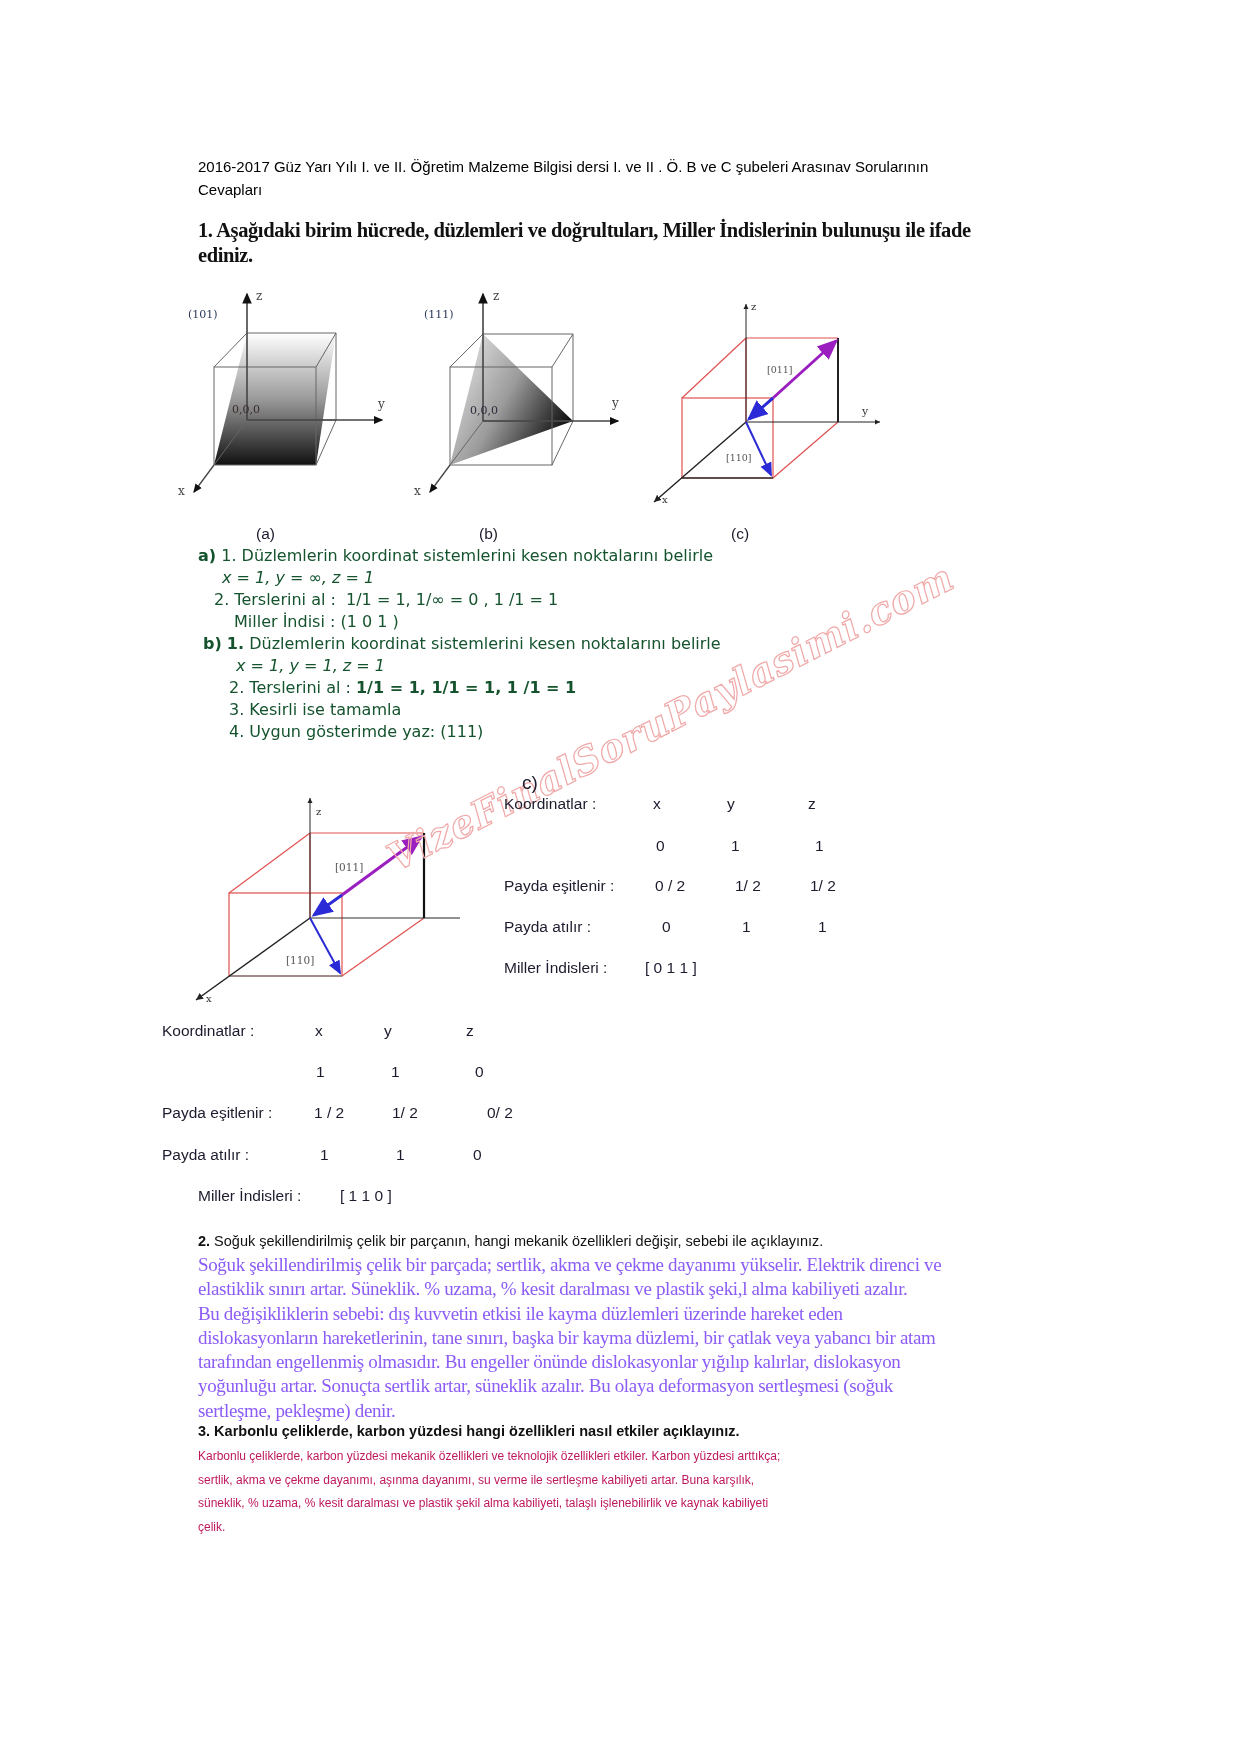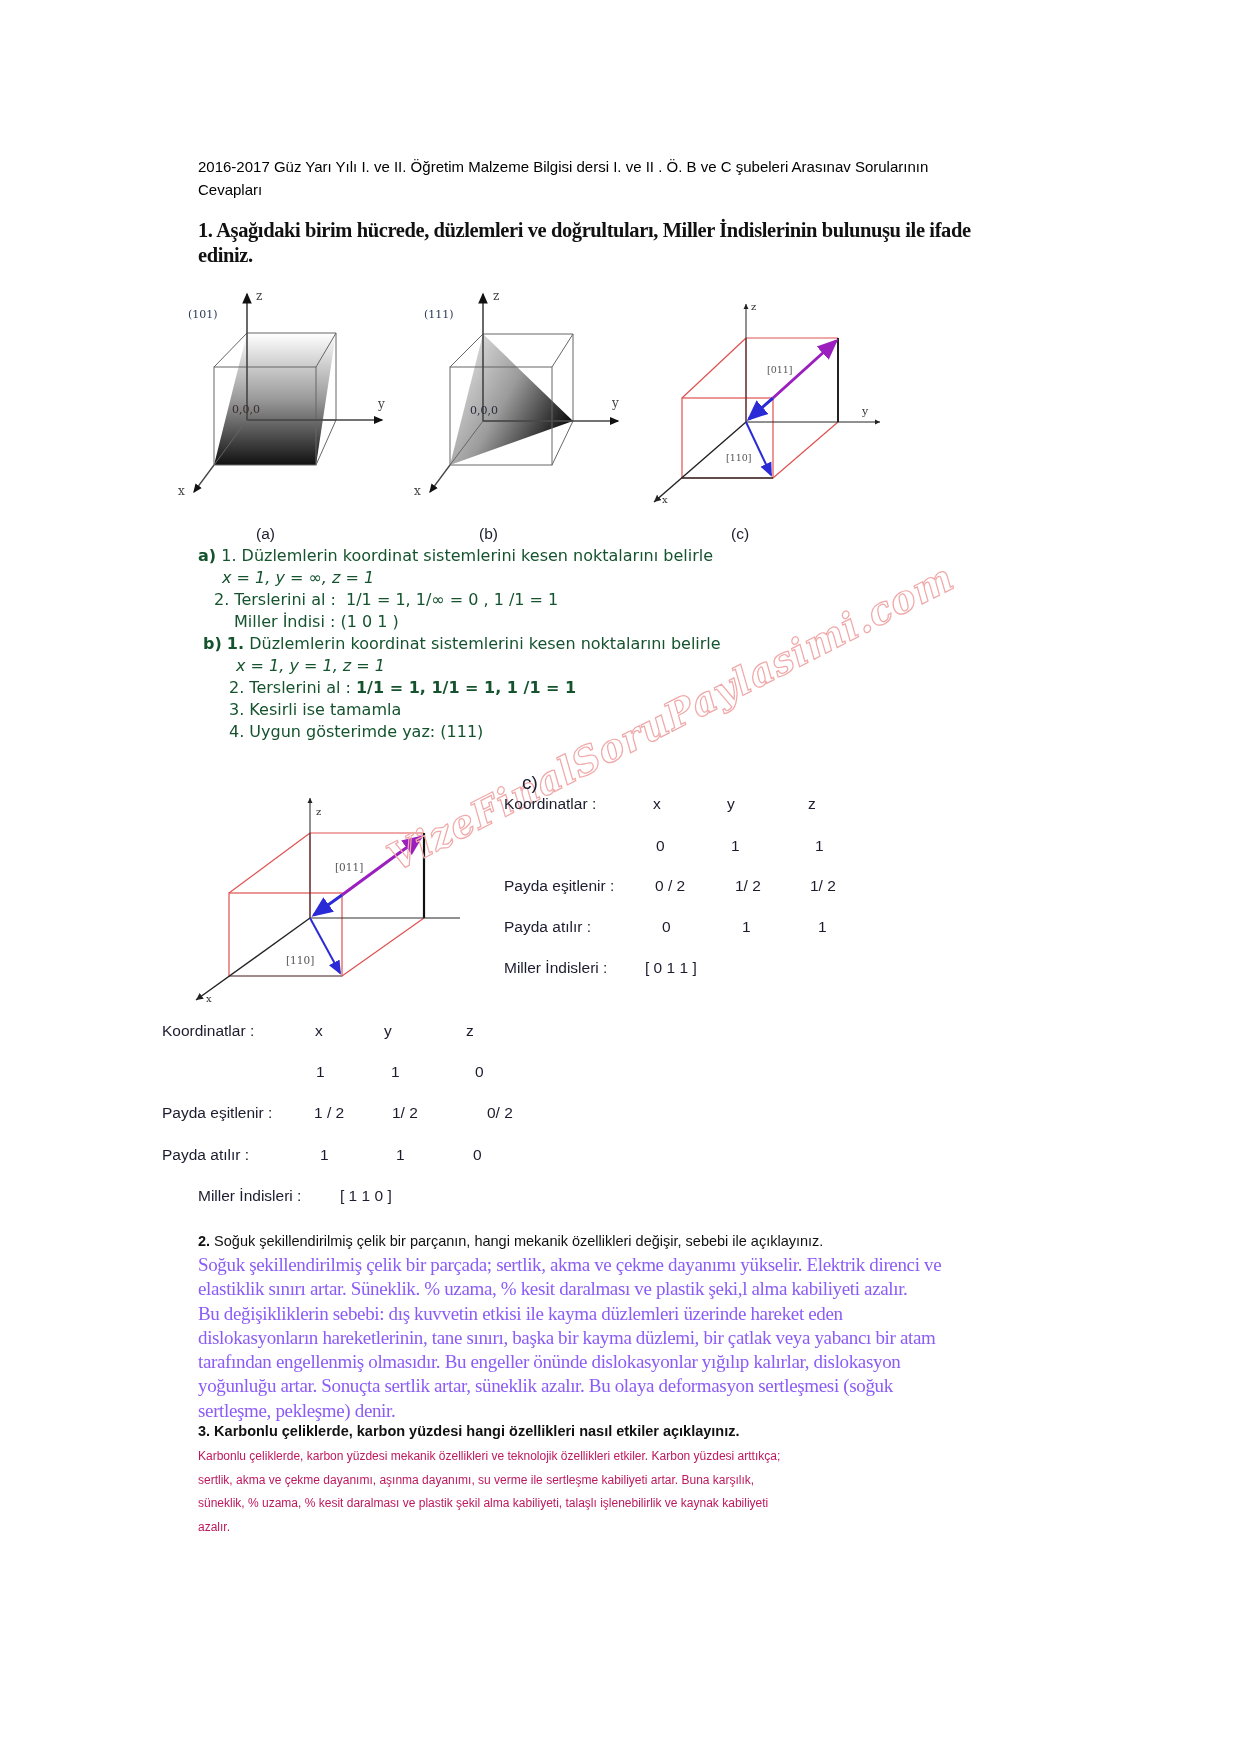--- a/index.html
+++ b/index.html
@@ -226,14 +226,14 @@
   <div>tarafından engellenmiş olmasıdır. Bu engeller önünde dislokasyonlar yığılıp kalırlar, dislokasyon</div>
   <div>yoğunluğu artar. Sonuçta sertlik artar, süneklik azalır. Bu olaya deformasyon sertleşmesi (soğuk</div>
   <div>sertleşme, pekleşme)  denir.</div>
 </div>
 
 <div class="abs q2h" style="left:198px; top:1423px; font-weight:bold;">3. Karbonlu çeliklerde, karbon yüzdesi hangi özellikleri nasıl etkiler açıklayınız.</div>
 <div class="abs sans-body" style="left:198px; top:1445px;">
   <div>Karbonlu çeliklerde, karbon yüzdesi mekanik özellikleri ve teknolojik özellikleri etkiler. Karbon yüzdesi arttıkça;</div>
   <div>sertlik, akma ve çekme dayanımı, aşınma dayanımı, su verme ile sertleşme kabiliyeti artar. Buna karşılık,</div>
   <div>süneklik,  % uzama,  % kesit daralması ve plastik şekil alma kabiliyeti, talaşlı işlenebilirlik ve kaynak kabiliyeti</div>
-  <div>azalır.</div>
+  <div>çelik.</div>
 </div>
 
 </body></html>

